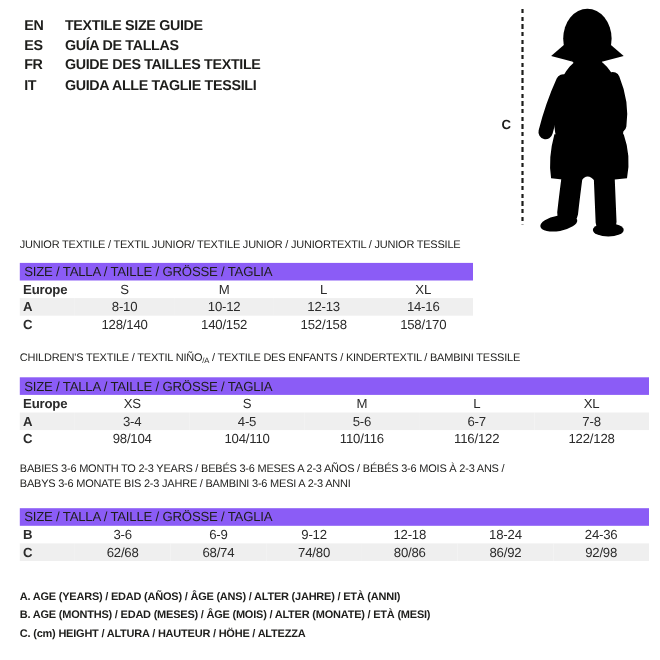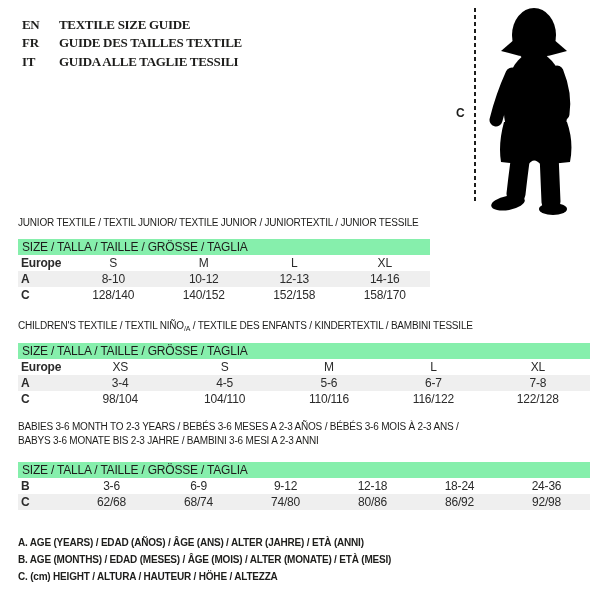--- a/index.html
+++ b/index.html
@@ -3,22 +3,22 @@
 <meta charset="utf-8">
 <style>
   html,body { margin:0; padding:0; background:#ffffff; }
   .page {
     position:relative; width:600px; height:600px; background:#ffffff;
     font-family:"Liberation Sans", sans-serif; color:#1d1d1b; overflow:hidden;
   }
 
   
   .lang-list { position:absolute; left:22px; top:15px; }
-  .lang-row { display:flex; height:18.2px; align-items:flex-end;
-              font-size:13px; font-weight:bold; letter-spacing:-0.3px;font-family:Liberation Serif, serif; }
+  .lang-row { display:flex; height:18.2px; align-items:flex-start;
+              font-size:13px; font-weight:bold; letter-spacing:-0.3px; }
   .lang-code { width:37px; }
 
   
   .measure-line { position:absolute; left:474px; top:8px; width:2px; height:196px;
     background:repeating-linear-gradient(to bottom, #1d1d1b 0 4px, transparent 4px 7px); }
   .measure-label { position:absolute; left:456px; top:106px;
     font-size:12px; font-weight:bold; }
   .baby { position:absolute; left:486px; top:4px; width:100px; height:212px; }
 
   
@@ -31,37 +31,41 @@
 
   
   table { position:absolute; left:18px; border-collapse:separate; border-spacing:0;
     table-layout:fixed; font-size:12px; letter-spacing:-0.2px; color:#2b2b2b; }
   #junior-table   { top:239px; width:412px; }
   #children-table { top:343px; width:572px; }
   #babies-table   { top:462px; width:572px; }
   col.label-col { width:50px; }
   td { height:16px; line-height:16px; padding:0; text-align:center; overflow:hidden; }
   td.row-label { text-align:left; padding-left:3px;font-weight:bold; }
-  tr.size-bar td { background:#86efac; color:#1d1d1b; text-align:left; padding-left:4px; }
+  tr.size-bar td { background:#8b5cf6; color:#1d1d1b; text-align:left; padding-left:4px; }
   tr.shaded td { background:#efefef; }
 
   
   .footnote { position:absolute; left:18px; font-size:10px; font-weight:bold;
     letter-spacing:-0.2px; white-space:nowrap; }
   #fn-a { top:537px; } #fn-b { top:554px; } #fn-c { top:571px; }
 </style>
 </head>
 <body>
 
 <div class="page">
 
   <div class="lang-list">
     <div class="lang-row">
       <span class="lang-code">EN</span>
       <span class="lang-label">TEXTILE SIZE GUIDE</span>
+    </div>
+    <div class="lang-row">
+      <span class="lang-code">ES</span>
+      <span class="lang-label">GUÍA DE TALLAS</span>
     </div>
     <div class="lang-row">
       <span class="lang-code">FR</span>
       <span class="lang-label">GUIDE DES TAILLES TEXTILE</span>
     </div>
     <div class="lang-row">
       <span class="lang-code">IT</span>
       <span class="lang-label">GUIDA ALLE TAGLIE TESSILI</span>
     </div>
   </div>

